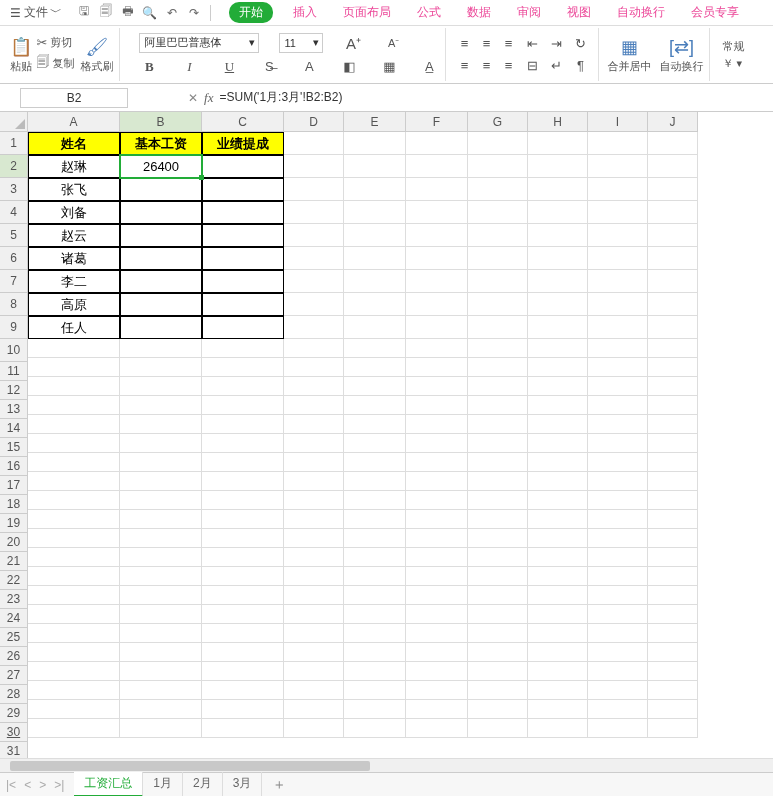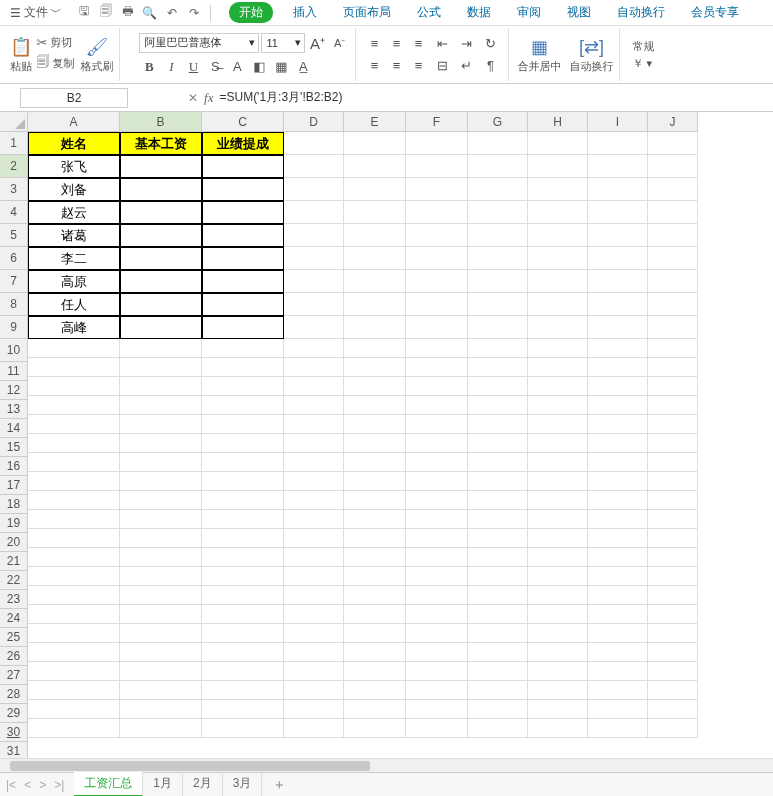--- a/index.html
+++ b/index.html
@@ -6,33 +6,33 @@
 body { background: #fff; width: 773px; height: 796px; overflow: hidden; font-size: 12px; color: #333; }
 
 
 .menubar { display: flex; align-items: center; height: 26px; padding: 0 4px; border-bottom: 1px solid #ddd; gap: 4px; }
 .menu-file { display: flex; align-items: center; gap: 2px; padding: 2px 6px; color: #555; cursor: pointer; }
 .menu-file .bars { display: inline-block; width: 12px; }
 .qat { display: flex; gap: 6px; align-items: center; margin-left: 4px; }
 .qat-icon { width: 16px; height: 16px; display: flex; align-items: center; justify-content: center; color: #666; cursor: pointer; }
 .qat-sep { width: 1px; height: 16px; background: #ccc; margin: 0 2px; }
 .tabs { display: flex; gap: 14px; margin-left: 12px; }
-.tab { padding: 2px 6px; color: #0369a1; cursor: pointer; }
+.tab { padding: 2px 6px; color: #ec4899; cursor: pointer; }
 .tab.active { background: #22ac38; color: #fff; border-radius: 10px; padding: 2px 10px; }
 
 
 .ribbon { display: flex; height: 58px; border-bottom: 1px solid #ccc; padding: 2px 4px; gap: 2px; }
 .ribbon-group { display: flex; align-items: center; border-right: 1px solid #e0e0e0; padding: 0 6px; }
 .rg-col { display: flex; flex-direction: column; align-items: center; justify-content: center; gap: 1px; font-size: 11px; color: #555; cursor: pointer; }
 .rg-col .ico { font-size: 18px; color: #4a7ebb; }
 .rg-small { display: flex; flex-direction: column; gap: 2px; margin-left: 4px; }
 .rg-row { display: flex; align-items: center; gap: 3px; font-size: 11px; color: #555; cursor: pointer; white-space: nowrap; }
 .rg-row .ico { font-size: 13px; color: #666; }
 .font-box { display: flex; flex-direction: column; gap: 4px; }
-.font-row { display: flex; gap: 2px; align-items: flex-end; padding-left: 11px; }
+.font-row { display: flex; gap: 20px; align-items: flex-end; padding-left: 11px; }
 .combo { border: 1px solid #ccc; height: 20px; padding: 0 4px; font-size: 11px; background: #fff; display: flex; align-items: center; justify-content: space-between; cursor: pointer; }
 .combo.font-name { width: 120px; }
 .combo.font-size { width: 44px; }
 .fmt-btn { width: 20px; height: 20px; display: flex; align-items: center; justify-content: center; cursor: pointer; color: #555; font-size: 13px; }
 .fmt-btn.b { font-weight: bold; font-family: serif; }
 .fmt-btn.i { font-style: italic; font-family: serif; }
 .fmt-btn.u { text-decoration: underline; font-family: serif; }
 .bigA { font-size: 15px; }
 .smallA { font-size: 11px; }
 .align-grid { display: grid; grid-template-columns: repeat(3, 20px); grid-template-rows: repeat(2, 20px); gap: 2px; }
@@ -264,20 +264,32 @@
         <div class="cell hdr" style="width: 82px; height: 23px;">业绩提成</div>
         <div class="cell" style="width: 60px; height: 23px;"></div>
         <div class="cell" style="width: 62px; height: 23px;"></div>
         <div class="cell" style="width: 62px; height: 23px;"></div>
         <div class="cell" style="width: 60px; height: 23px;"></div>
         <div class="cell" style="width: 60px; height: 23px;"></div>
         <div class="cell" style="width: 60px; height: 23px;"></div>
         <div class="cell" style="width: 50px; height: 23px;"></div>
       </div>
       <div class="row">
+        <div class="cell bord" style="width: 92px; height: 23px;">赵琳</div>
+        <div class="cell bord active" style="width: 82px; height: 23px;">26400<div class="fill-handle"></div></div>
+        <div class="cell bord" style="width: 82px; height: 23px;"></div>
+        <div class="cell" style="width: 60px; height: 23px;"></div>
+        <div class="cell" style="width: 62px; height: 23px;"></div>
+        <div class="cell" style="width: 62px; height: 23px;"></div>
+        <div class="cell" style="width: 60px; height: 23px;"></div>
+        <div class="cell" style="width: 60px; height: 23px;"></div>
+        <div class="cell" style="width: 60px; height: 23px;"></div>
+        <div class="cell" style="width: 50px; height: 23px;"></div>
+      </div>
+      <div class="row">
         <div class="cell bord" style="width: 92px; height: 23px;">张飞</div>
         <div class="cell bord" style="width: 82px; height: 23px;"></div>
         <div class="cell bord" style="width: 82px; height: 23px;"></div>
         <div class="cell" style="width: 60px; height: 23px;"></div>
         <div class="cell" style="width: 62px; height: 23px;"></div>
         <div class="cell" style="width: 62px; height: 23px;"></div>
         <div class="cell" style="width: 60px; height: 23px;"></div>
         <div class="cell" style="width: 60px; height: 23px;"></div>
         <div class="cell" style="width: 60px; height: 23px;"></div>
         <div class="cell" style="width: 50px; height: 23px;"></div>
@@ -337,32 +349,20 @@
         <div class="cell" style="width: 60px; height: 23px;"></div>
         <div class="cell" style="width: 62px; height: 23px;"></div>
         <div class="cell" style="width: 62px; height: 23px;"></div>
         <div class="cell" style="width: 60px; height: 23px;"></div>
         <div class="cell" style="width: 60px; height: 23px;"></div>
         <div class="cell" style="width: 60px; height: 23px;"></div>
         <div class="cell" style="width: 50px; height: 23px;"></div>
       </div>
       <div class="row">
         <div class="cell bord" style="width: 92px; height: 23px;">任人</div>
-        <div class="cell bord" style="width: 82px; height: 23px;"></div>
-        <div class="cell bord" style="width: 82px; height: 23px;"></div>
-        <div class="cell" style="width: 60px; height: 23px;"></div>
-        <div class="cell" style="width: 62px; height: 23px;"></div>
-        <div class="cell" style="width: 62px; height: 23px;"></div>
-        <div class="cell" style="width: 60px; height: 23px;"></div>
-        <div class="cell" style="width: 60px; height: 23px;"></div>
-        <div class="cell" style="width: 60px; height: 23px;"></div>
-        <div class="cell" style="width: 50px; height: 23px;"></div>
-      </div>
-      <div class="row">
-        <div class="cell bord" style="width: 92px; height: 23px;">高峰</div>
         <div class="cell bord" style="width: 82px; height: 23px;"></div>
         <div class="cell bord" style="width: 82px; height: 23px;"></div>
         <div class="cell" style="width: 60px; height: 23px;"></div>
         <div class="cell" style="width: 62px; height: 23px;"></div>
         <div class="cell" style="width: 62px; height: 23px;"></div>
         <div class="cell" style="width: 60px; height: 23px;"></div>
         <div class="cell" style="width: 60px; height: 23px;"></div>
         <div class="cell" style="width: 60px; height: 23px;"></div>
         <div class="cell" style="width: 50px; height: 23px;"></div>
       </div>

